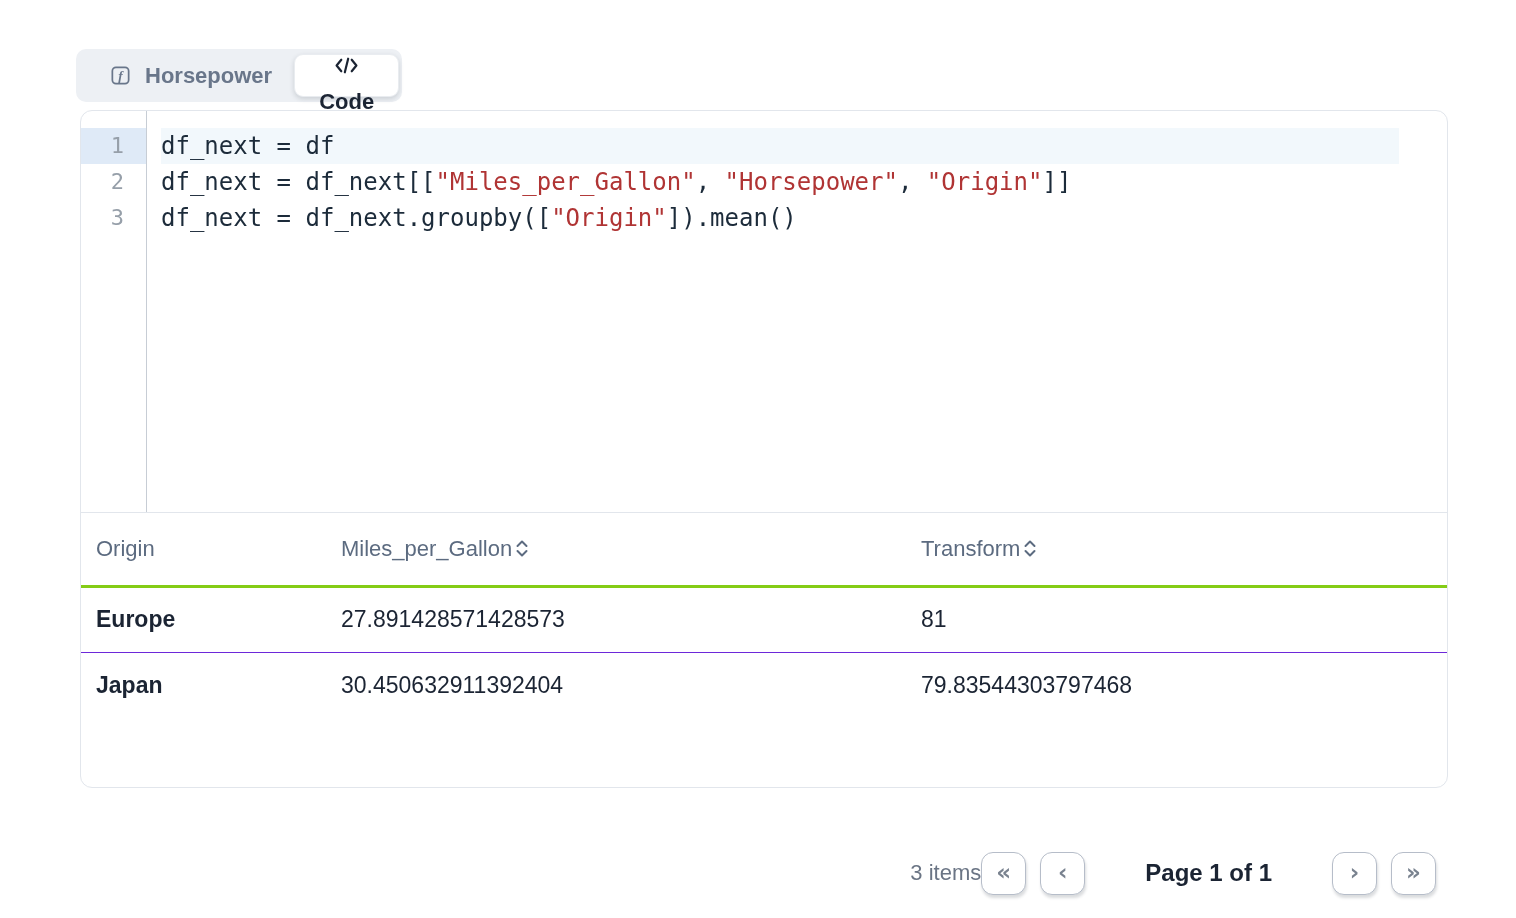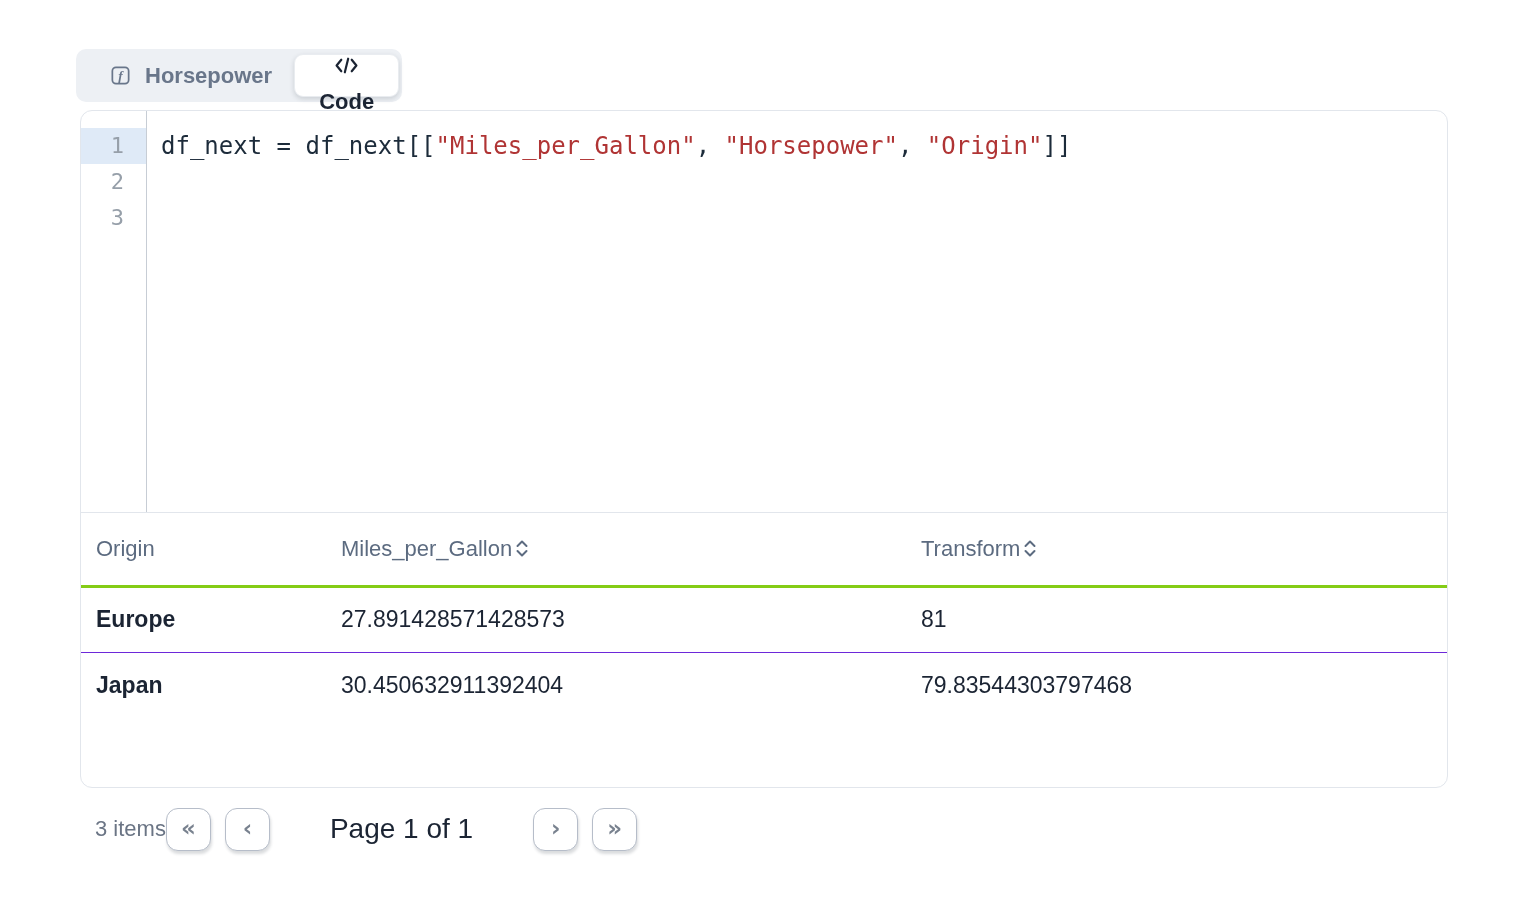--- a/index.html
+++ b/index.html
@@ -90,40 +90,40 @@
   td {
     height: 66px;
     color: #1b2433; font-size: 23px;
     padding: 0 0 0 15px;
   }
   tbody tr + tr td { border-top: 1px solid #6d28d9; }
   td.row-head { font-weight: 700; margin-top: 48px; }
 
   
   .footer {
-    position: absolute; left: 80px; top: 788px;
+    position: absolute; left: 80px; top: 832px;
     width: 1368px; height: 82px;
-    display: flex; align-items: center; justify-content: flex-start;
+    display: flex; align-items: center; justify-content: flex-end;
   }
   .items-count { padding-left: 15px; color: #6b7585; font-size: 22px; }
   .pager { display: flex; align-items: center; gap: 14px; padding-right: 12px; }
   .page-btn {
     width: 45px; height: 43px;
     border-radius: 12px;
     border: 1.5px solid #b6bdc9;
     background: #ffffff;
     box-shadow: 1px 3px 3px rgba(27,36,51,.16);
     color: #79828f;
     font-family: "DejaVu Sans", sans-serif;
     font-size: 23px; font-weight: 700;
     display: flex; align-items: center; justify-content: center;
     padding: 0 0 3px 0;
     cursor: pointer;
   }
-  .page-label { color: #1b2433; font-size: 28px; font-weight: 400; margin: 0 46px; }
+  .page-label { color: #1b2433; font-size: 24px; font-weight: 700; margin: 0 46px; }
 </style>
 </head>
 <body>
 
 <div class="tabbar">
   <div class="tab tab-inactive">
     <span>
       <svg width="23" height="23" viewBox="0 0 24 24" fill="none" stroke="currentColor" stroke-width="1.8">
         <rect x="3.5" y="3.5" width="17" height="17" rx="3.8"></rect>
         <text x="12" y="16.8" text-anchor="middle" font-size="14" font-style="italic" font-weight="600" font-family="serif" fill="currentColor" stroke="none">f</text>
@@ -145,21 +145,23 @@
 
 <div class="panel">
 
   <div class="editor">
     <div class="gutter">
         <div class="gutter-line active">1</div>
         <div class="gutter-line">2</div>
         <div class="gutter-line">3</div>
       </div>
     <div class="code-pane">
+        <div class="code-line active"><span class="tok-plain">df_next = df</span></div>
         <div class="code-line"><span class="tok-plain">df_next = df_next[[</span><span class="tok-string">"Miles_per_Gallon"</span><span class="tok-plain">, </span><span class="tok-string">"Horsepower"</span><span class="tok-plain">, </span><span class="tok-string">"Origin"</span><span class="tok-plain">]]</span></div>
+        <div class="code-line"><span class="tok-plain">df_next = df_next.groupby([</span><span class="tok-string">"Origin"</span><span class="tok-plain">]).mean()</span></div>
       </div>
   </div>
 
   <table class="data-table">
     <colgroup>
         <col class="c1">
         <col class="c2">
         <col>
       </colgroup>
     <thead>

